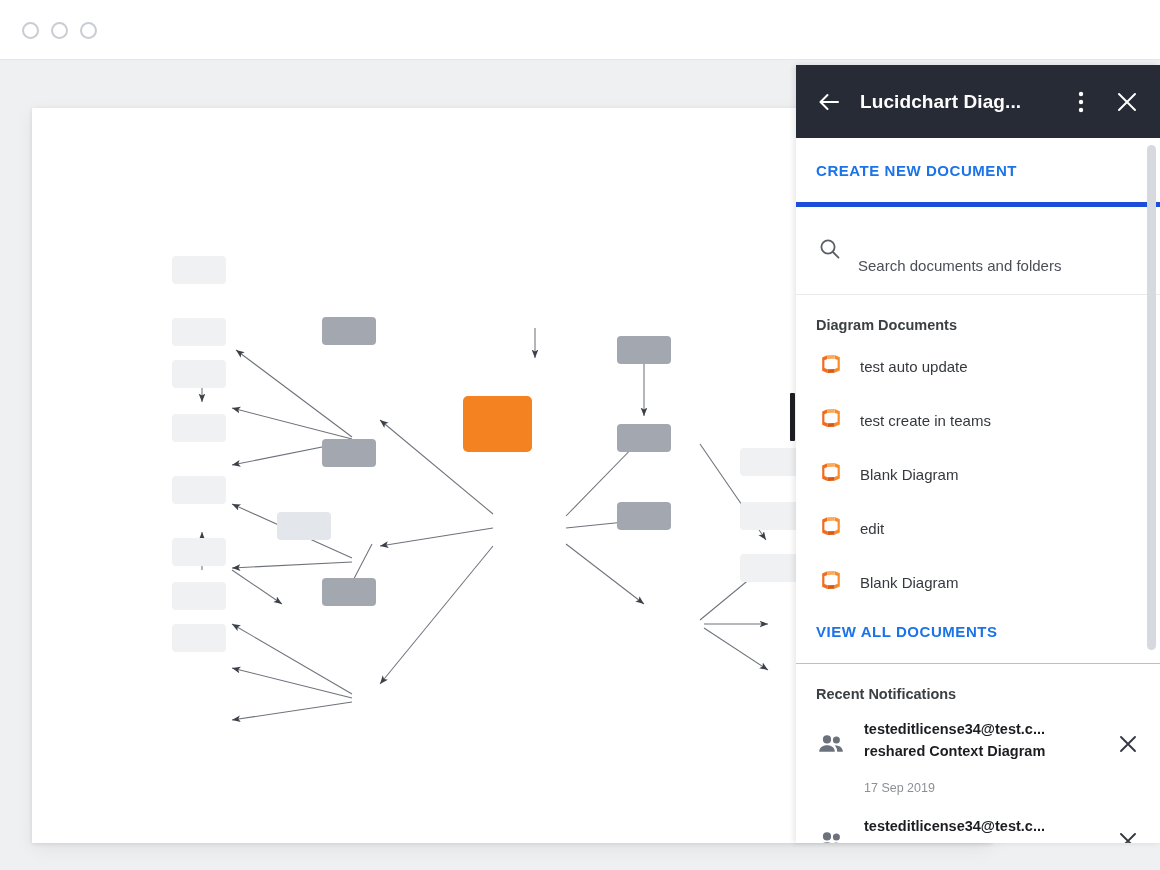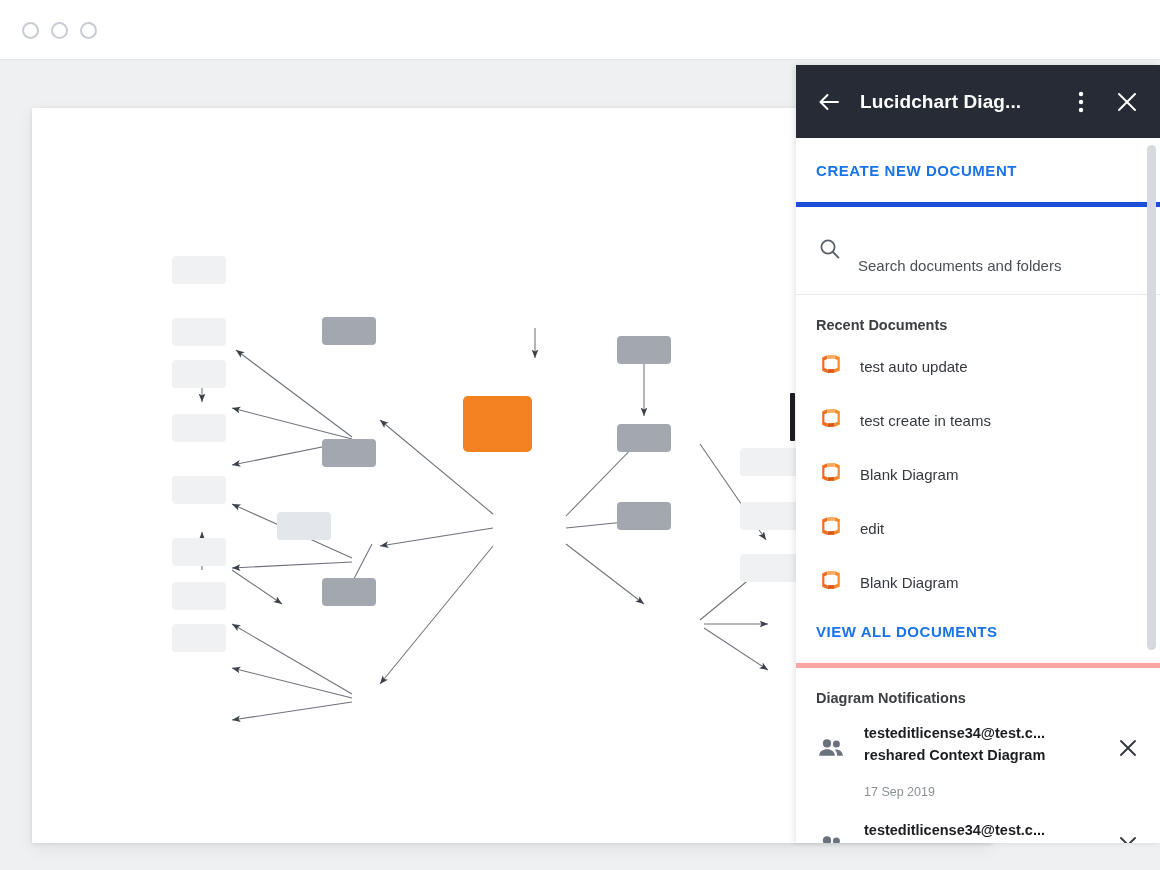--- a/index.html
+++ b/index.html
@@ -84,21 +84,21 @@
     font-size: 14.5px; font-weight: bold; color: #3c4043;
     padding: 22px 20px 6px 20px;
   }
 
   .doc-row {
     display: flex; align-items: center; gap: 16px;
     padding: 12px 20px 12px 22px; cursor: pointer;
   }
   .doc-label { font-size: 15px; color: #35393f; }
 
-  .sec-viewall { padding: 14px 20px 22px 20px; border-bottom: 5px solid #fca5a5; }
+  .sec-viewall { padding: 14px 20px 22px 20px; border-bottom: 1px solid #fca5a5; }
 
   .notif-row {
     display: flex; align-items: flex-start; gap: 20px;
     padding: 10px 16px 10px 22px; cursor: pointer; justify-content: space-between;
   }
   .notif-icon { width: 26px; flex: 0 0 26px; padding-top: 16px; }
   .notif-body { flex: 1; min-width: 0; }
   .notif-line {
     font-size: 14.5px; font-weight: bold; color: #1b1d21;
     white-space: nowrap; overflow: hidden; line-height: 1.55;
@@ -242,21 +242,21 @@
       <div class="sec-search">
         <span>
           <svg width="24" height="24" viewBox="0 0 24 24" aria-hidden="true">
             <circle cx="10" cy="10" r="6.6" stroke="#5a5f66" stroke-width="1.8" fill="none"></circle>
             <path d="M14.9 15 L20.5 20.6" stroke="#5a5f66" stroke-width="1.8" stroke-linecap="round"></path>
           </svg>
         </span>
         <span class="search-ph">Search documents and folders</span>
       </div>
 
-      <div class="sec-title">Recent Documents</div>
+      <div class="sec-title">Diagram Documents</div>
 
       <div class="doc-row">
         <span>
           <svg width="26" height="26" viewBox="0 0 26 26" aria-hidden="true">
             <path d="M4.2 6.5 L9.4 4.2 L9.4 8.0 L6.4 9.3 L6.4 17.0 L9.4 18.3 L9.4 22.1 L4.2 19.8 Z" fill="#f26c1e"></path>
             <path d="M16.6 3.9 L21.8 6.2 L21.8 19.5 L16.6 21.8 L16.6 18.0 L19.6 16.7 L19.6 9.0 L16.6 7.7 Z" fill="#fb8b29"></path>
             <path d="M9.4 4.2 L16.6 3.9 L16.6 7.7 L9.4 8.0 Z" fill="#fda95b"></path>
             <path d="M9.4 18.3 L16.6 18.0 L16.6 21.8 L9.4 22.1 Z" fill="#d95b12"></path>
           </svg>
         </span>
@@ -308,21 +308,21 @@
             <path d="M9.4 18.3 L16.6 18.0 L16.6 21.8 L9.4 22.1 Z" fill="#d95b12"></path>
           </svg>
         </span>
         <span class="doc-label">Blank Diagram</span>
       </div>
 
       <div class="sec-viewall">
         <span class="link-blue">VIEW ALL DOCUMENTS</span>
       </div>
 
-      <div class="sec-title">Diagram Notifications</div>
+      <div class="sec-title">Recent Notifications</div>
 
       <div class="notif-row">
         <span class="notif-icon">
           <svg width="26" height="22" viewBox="0 0 26 22" aria-hidden="true">
             <circle cx="9" cy="5.4" r="4.1" fill="#6b727d"></circle>
             <circle cx="18.4" cy="5.9" r="3.5" fill="#6b727d"></circle>
             <path d="M1.2 17.8 c0-4.3 3.5-6.6 7.8-6.6 s7.8 2.3 7.8 6.6 z" fill="#6b727d"></path>
             <path d="M17.5 11.4 c3.9 0 7.3 2.1 7.3 6.0 l0 0.4 l-5.6 0 c0-2.7-0.9-4.9-2.6-6.3 z" fill="#6b727d"></path>
           </svg>
         </span>

